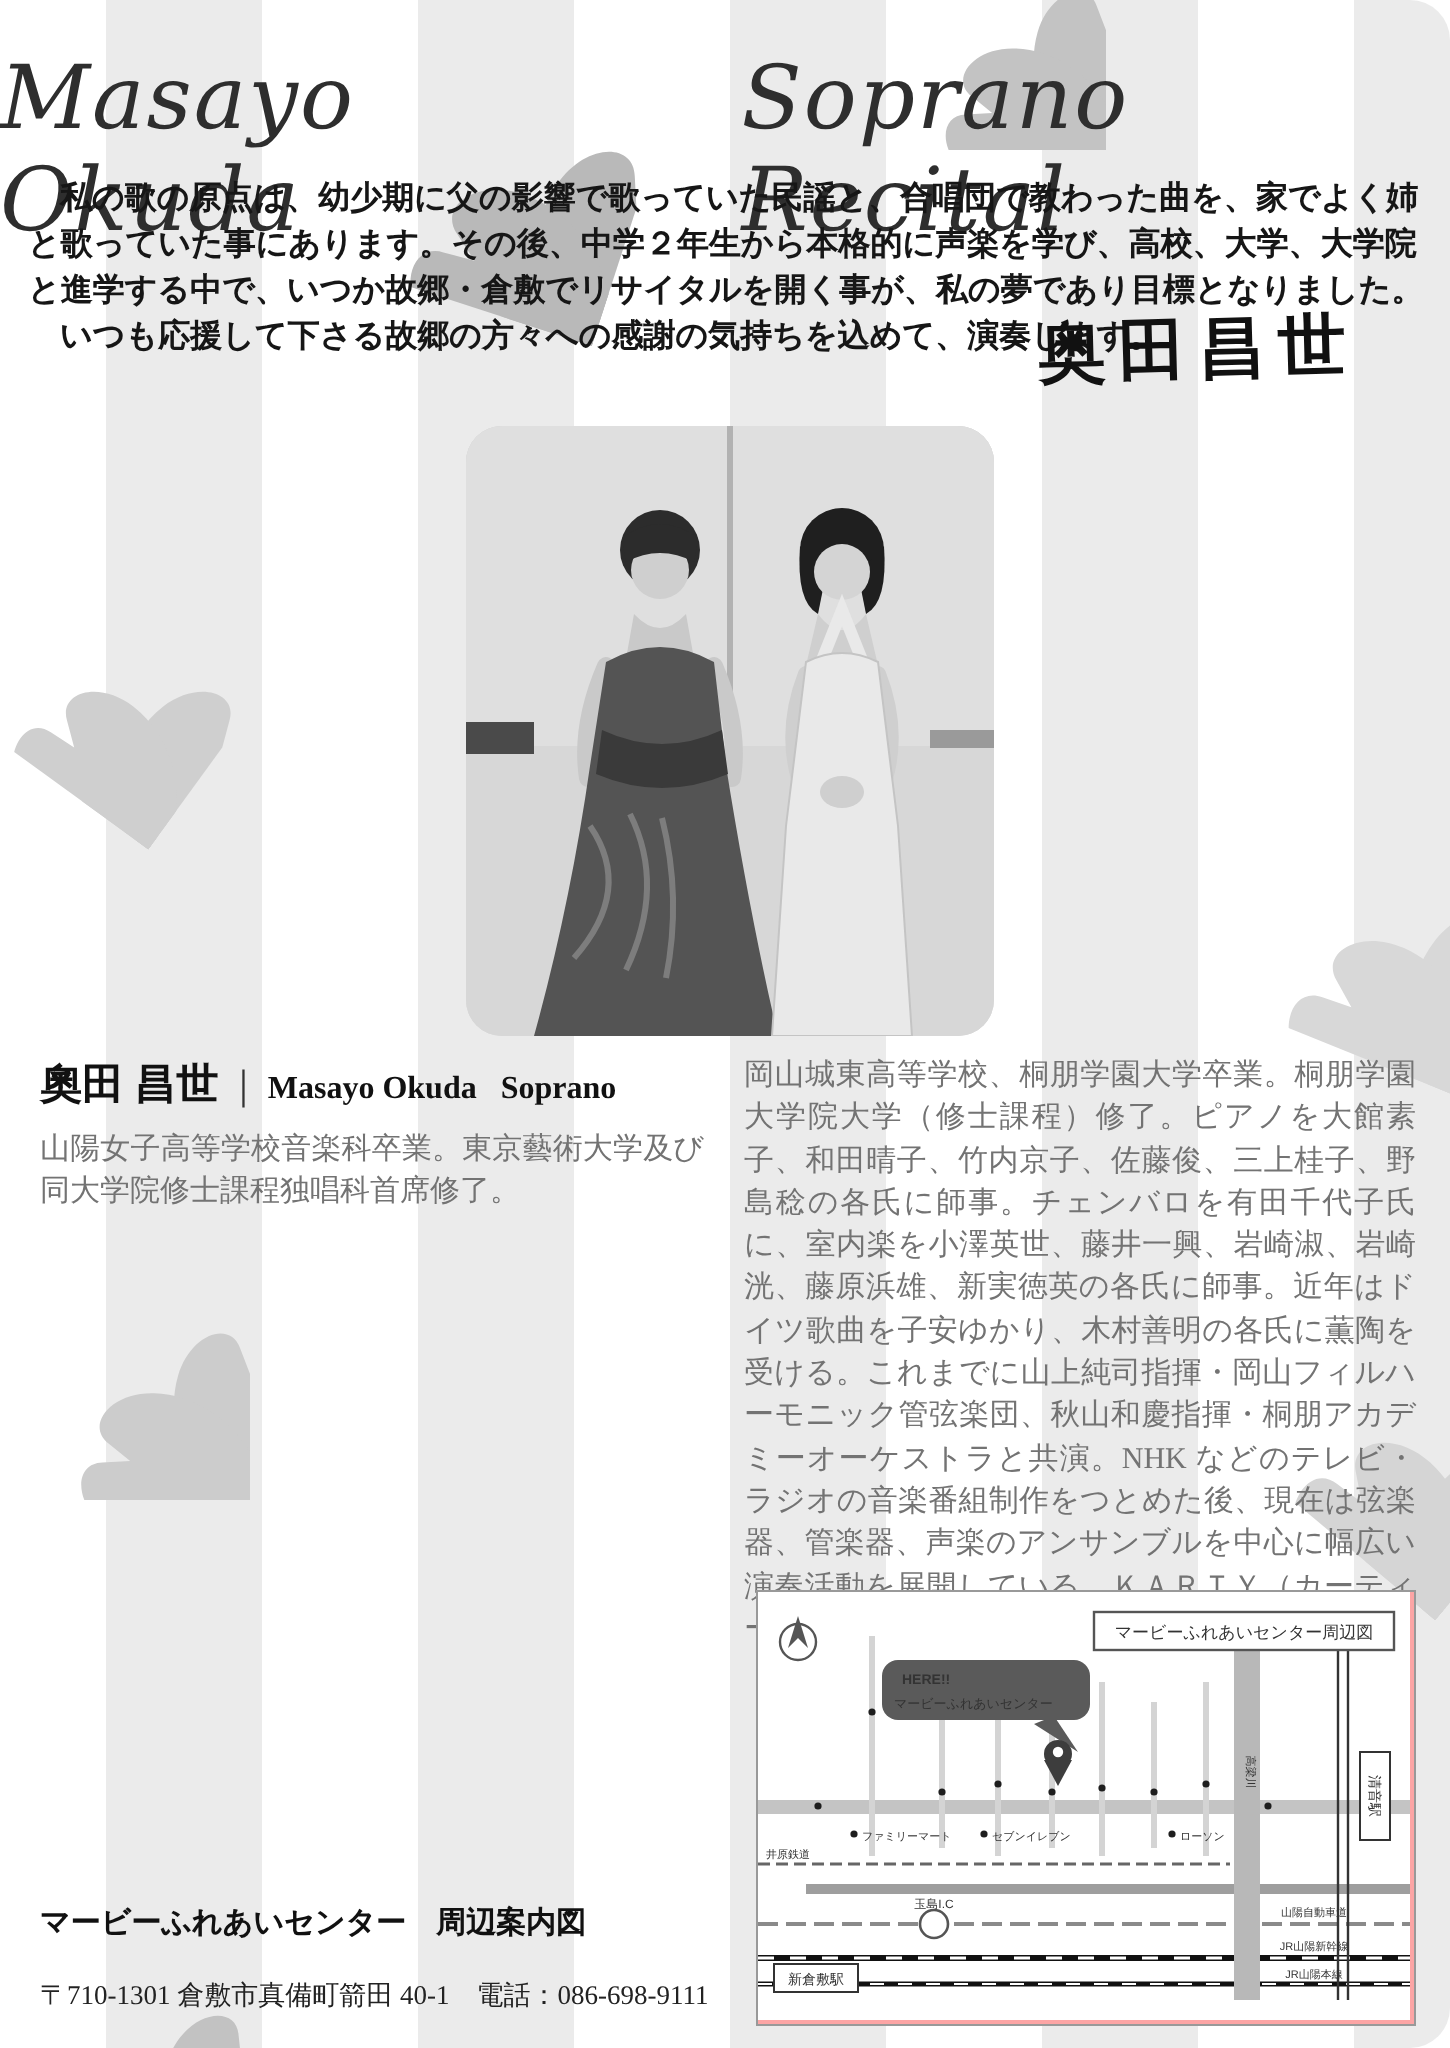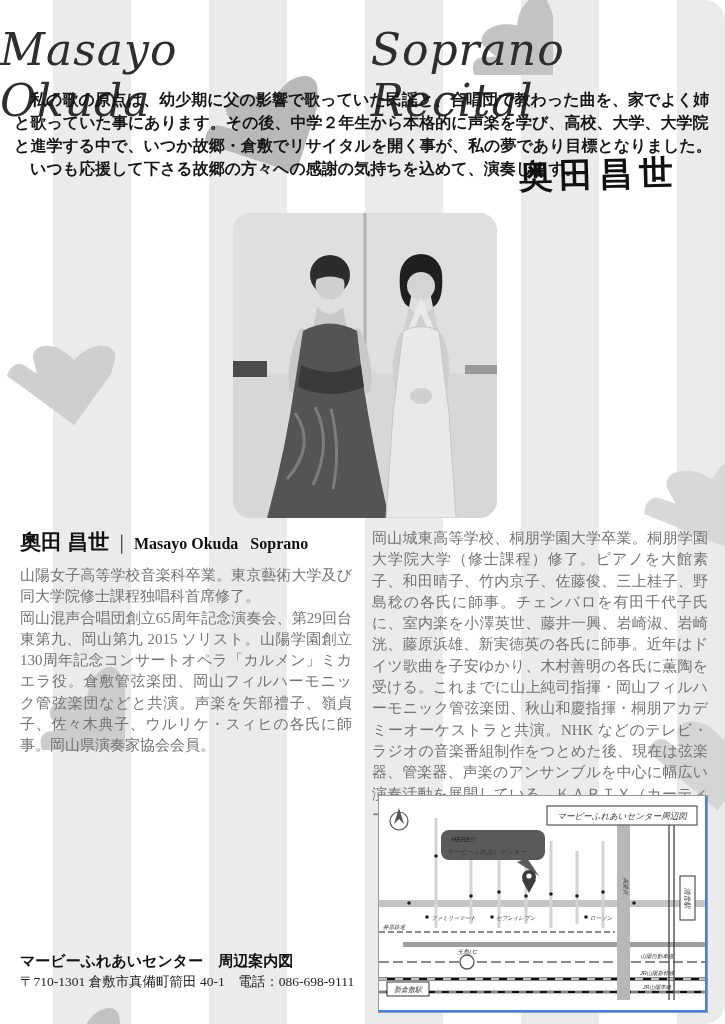--- a/index.html
+++ b/index.html
@@ -23,24 +23,24 @@
   .col{top:528px;}
   .col.left{left:20px;width:332px;}
   .col.right{left:372px;width:336px;}
   .col h2{margin:0 0 9px 0;font-size:21px;font-weight:bold;color:#111;white-space:nowrap;}
   .col h2 .sep{font-weight:normal;font-size:19px;margin:0 3px;color:#333;}
   .col h2 .en{font-size:16px;}
   .col h2 .role{margin-left:12px;}
   .col p{margin:0;font-size:15px;line-height:1.42;text-align:justify;color:#737373;}
   
   .access{left:20px;top:952px;width:360px;}
-  .access .a-title{font-family:"Liberation Sans",sans-serif;font-weight:bold;font-size:15px;margin-bottom:1px;color:#111;}
+  .access .a-title{font-family:"Liberation Sans",sans-serif;font-weight:bold;font-size:15px;margin-bottom:17px;color:#111;}
   .access .a-line{font-size:13.5px;line-height:1.5;color:#222;}
   
-  .map-box{left:378px;top:795px;width:328px;height:216px;background:#3b82f6;border:1px solid #999;font-style:italic;}
+  .map-box{left:378px;top:795px;width:328px;height:216px;background:#fca5a5;border:1px solid #999;}
   .map-box svg{display:block;}
   .map-box text{font-family:"Liberation Sans",sans-serif;fill:#333;}
   .hidden-defs{position:absolute;width:0;height:0;overflow:hidden;}
 </style>
 </head>
 <body>
 
 <div class="page">
 
   <div class="stripes"></div>
@@ -127,21 +127,20 @@
       <path d="M170,118 Q188,109 206,118 L216,200 L223,305 L153,305 L160,200 Z" fill="#e9e9e9" stroke="#c4c4c4"></path>
       <ellipse cx="188" cy="183" rx="11" ry="8" fill="#cfcfcf"></ellipse>
     </svg>
   </div>
 
   <div class="layer col left">
     <h2>
       <span>奧田 昌世</span><span class="sep">｜</span><span class="en"><span>Masayo Okuda</span><span class="role">Soprano</span></span>
     </h2>
     <p>山陽女子高等学校音楽科卒業。東京藝術大学及び同大学院修士課程独唱科首席修了。</p>
-    <p>岡山混声合唱団創立65周年記念演奏会、第29回台東第九、岡山第九 2015 ソリスト。山陽学園創立130周年記念コンサートオペラ「カルメン」ミカエラ役。倉敷管弦楽団、岡山フィルハーモニック管弦楽団などと共演。声楽を矢部禮子、嶺貞子、佐々木典子、ウルリケ・スィヒの各氏に師事。岡山県演奏家協会会員。</p>
   </div>
 
   <div class="layer col right">
     <p>岡山城東高等学校、桐朋学園大学卒業。桐朋学園大学院大学（修士課程）修了。ピアノを大館素子、和田晴子、竹内京子、佐藤俊、三上桂子、野島稔の各氏に師事。チェンバロを有田千代子氏に、室内楽を小澤英世、藤井一興、岩崎淑、岩崎洸、藤原浜雄、新実徳英の各氏に師事。近年はドイツ歌曲を子安ゆかり、木村善明の各氏に薫陶を受ける。これまでに山上純司指揮・岡山フィルハーモニック管弦楽団、秋山和慶指揮・桐朋アカデミーオーケストラと共演。NHK などのテレビ・ラジオの音楽番組制作をつとめた後、現在は弦楽器、管楽器、声楽のアンサンブルを中心に幅広い演奏活動を展開している。ＫＡＲＴＹ（カーティー）メンバー。岡山県演奏家協会会員。</p>
   </div>
 
   <div class="layer access">
     <div class="a-title">マービーふれあいセンター　周辺案内図</div>
     <div class="a-line">〒710-1301 倉敷市真備町箭田 40-1　電話：086-698-9111</div>
   </div>

